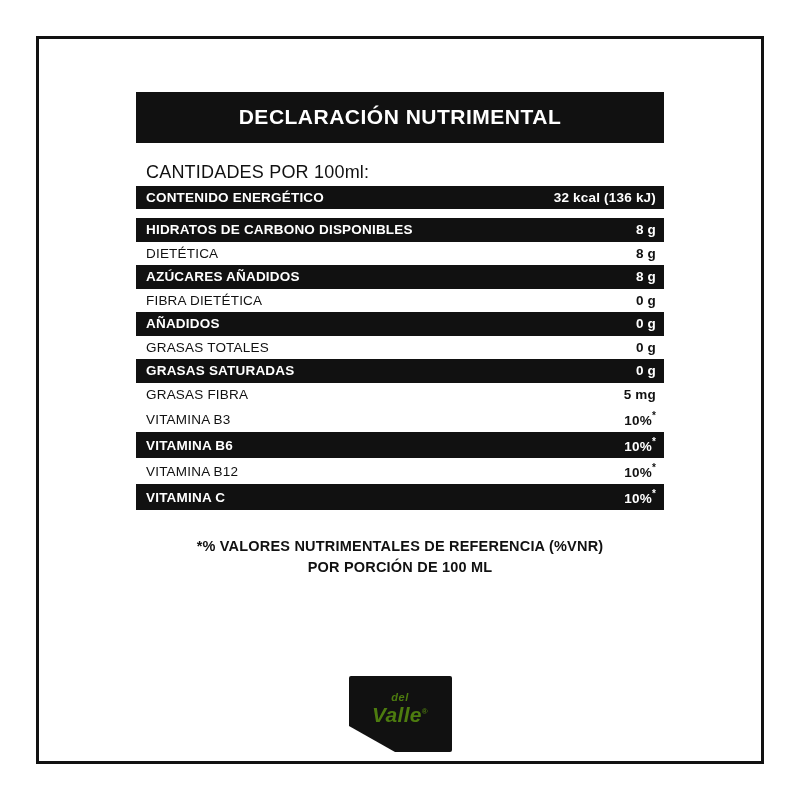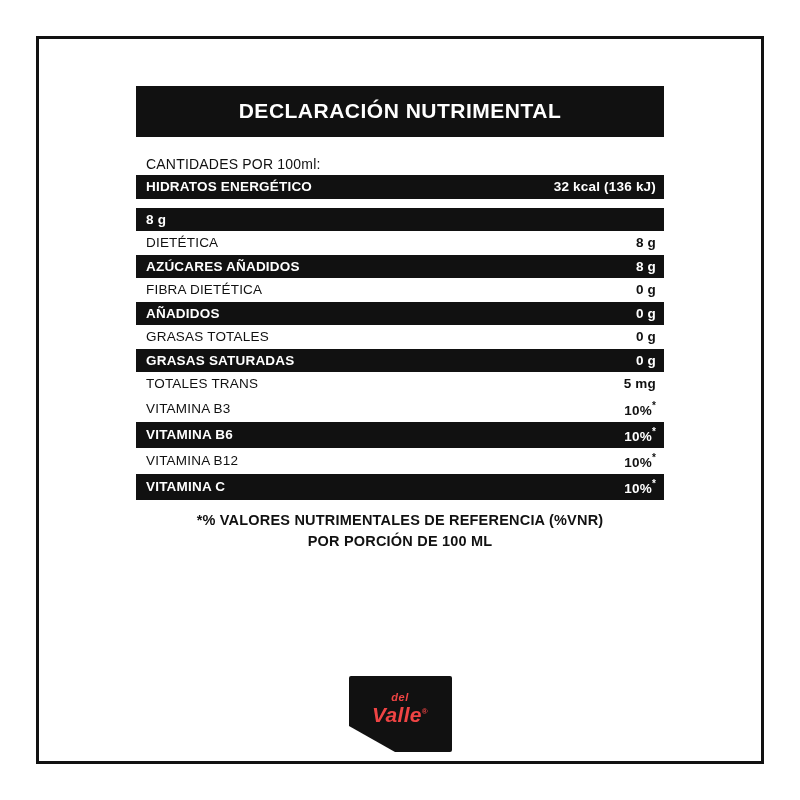--- a/index.html
+++ b/index.html
@@ -25,21 +25,21 @@
     left: 36px;
     top: 36px;
     width: 728px;
     height: 728px;
     border: 3px solid #111111;
     box-sizing: border-box;
   }
   .content {
     position: absolute;
     left: 136px;
-    top: 86px;
+    top: 92px;
     width: 528px;
     box-sizing: border-box;
   }
   
   .title-bar {
     background: #111111;
     color: #ffffff;
     text-align: center;
     padding: 13px 0 14px 0;
     letter-spacing: 0.5px;
@@ -87,26 +87,26 @@
   }
   .row .value .star {
     font-size: 10px;
     vertical-align: super;
   }
   
   .gap-sm { height: 5px; }
   .gap-md { height: 9px; }
   .note-row {
     padding: 3px 8px 3px 10px;
-    font-size: 14px;
+    font-size: 18px;
     color: #111111;
   }
   
   .footnote {
-    margin-top: 10px;
+    margin-top: 26px;
     text-align: center;
     color: #111111;
     font-size: 14.5px;
     font-weight: bold;
     line-height: 1.45;
     letter-spacing: 0.2px;
   }
   
   .logo-wrap {
     position: absolute;
@@ -114,21 +114,21 @@
     right: 0;
     bottom: 48px;
     display: flex;
     justify-content: center;
   }
   .logo {
     position: relative;
     width: 103px;
     height: 76px;
     background: #111111;
-    color: #ef4444;
+    color: #4d7c0f;
     border-radius: 2px;
   }
   .logo::after {
     content: "";
     position: absolute;
     left: 0;
     bottom: 0;
     width: 0;
     height: 0;
     border-left: 46px solid #ffffff;
@@ -178,27 +178,28 @@
 
       <div class="gap-sm"></div>
 
 
       <div class="row light note-row">
         <span class="label">CANTIDADES POR 100ml:</span>
         <span class="value"></span>
       </div>
 
       <div class="row dark">
-        <span class="label">HIDRATOS ENERGÉTICO</span>
+        <span class="label">CONTENIDO ENERGÉTICO</span>
         <span class="value">32 kcal (136 kJ)</span>
       </div>
 
       <div class="gap-md"></div>
 
       <div class="row dark">
+        <span class="label">HIDRATOS DE CARBONO DISPONIBLES</span>
         <span class="value">8 g</span>
       </div>
       <div class="row light">
         <span class="label">DIETÉTICA</span>
         <span class="value">8 g</span>
       </div>
       <div class="row dark">
         <span class="label">AZÚCARES AÑADIDOS</span>
         <span class="value">8 g</span>
       </div>
@@ -212,21 +213,21 @@
       </div>
       <div class="row light">
         <span class="label">GRASAS TOTALES</span>
         <span class="value">0 g</span>
       </div>
       <div class="row dark">
         <span class="label">GRASAS SATURADAS</span>
         <span class="value">0 g</span>
       </div>
       <div class="row light">
-        <span class="label">TOTALES TRANS</span>
+        <span class="label">GRASAS FIBRA</span>
         <span class="value">5 mg</span>
       </div>
       <div class="row light">
         <span class="label">VITAMINA B3</span>
         <span class="value"><span>10%</span><span class="star">*</span></span>
       </div>
       <div class="row dark">
         <span class="label">VITAMINA B6</span>
         <span class="value"><span>10%</span><span class="star">*</span></span>
       </div>

